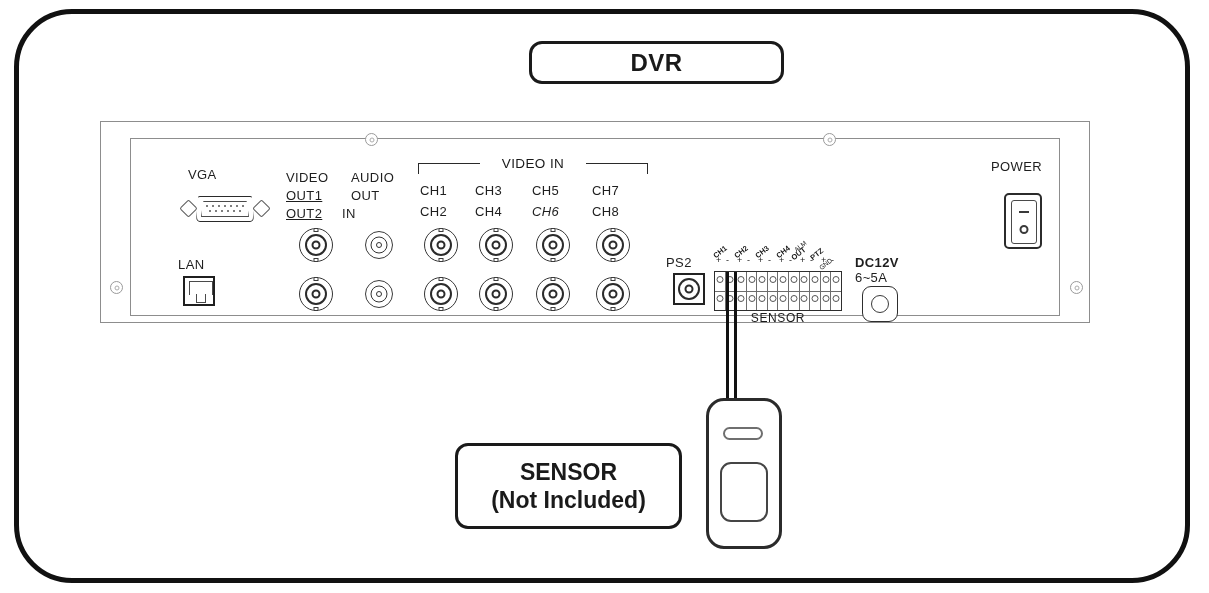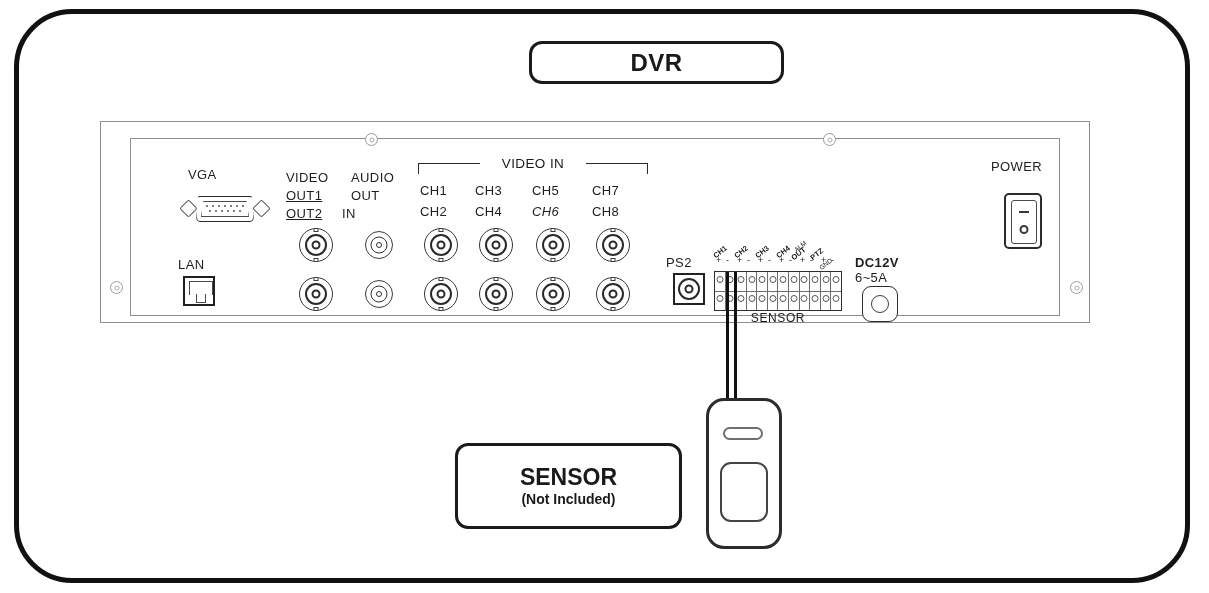--- a/index.html
+++ b/index.html
@@ -12,21 +12,21 @@
   
   .outer-frame{position:absolute;left:14px;top:9px;width:1176px;height:574px;
     border:5px solid #111;border-radius:58px;box-sizing:border-box;background:#fff;}
 
   
   .callout{position:absolute;background:#fff;border:3px solid #1a1a1a;
     border-radius:13px;box-sizing:border-box;display:flex;flex-direction:column;
     align-items:center;justify-content:center;text-align:center;font-weight:bold;}
   .callout-dvr{left:497px;top:41px;width:255px;height:43px;font-size:24px;letter-spacing:.5px;margin-left:32px;}
   .callout-sensor{left:455px;top:443px;width:227px;height:86px;font-size:23px;line-height:1.22;}
-  .callout-sensor .l2{font-size:14px;}
+  .callout-sensor .l2{font-size:23px;}
 
   
   .chassis{position:absolute;left:100px;top:121px;width:990px;height:202px;
     background:#fff;border:1.6px solid #8d8d8d;box-sizing:border-box;}
   .chassis-inner{position:absolute;left:130px;top:138px;width:930px;height:178px;
     background:#fff;border:1.6px solid #8d8d8d;box-sizing:border-box;}
 
   .panel-screw{position:absolute;width:13px;height:13px;border-radius:50%;
     border:1.8px solid #9a9a9a;background:#fff;box-sizing:border-box;}
   .panel-screw::after{content:"";position:absolute;left:50%;top:50%;

